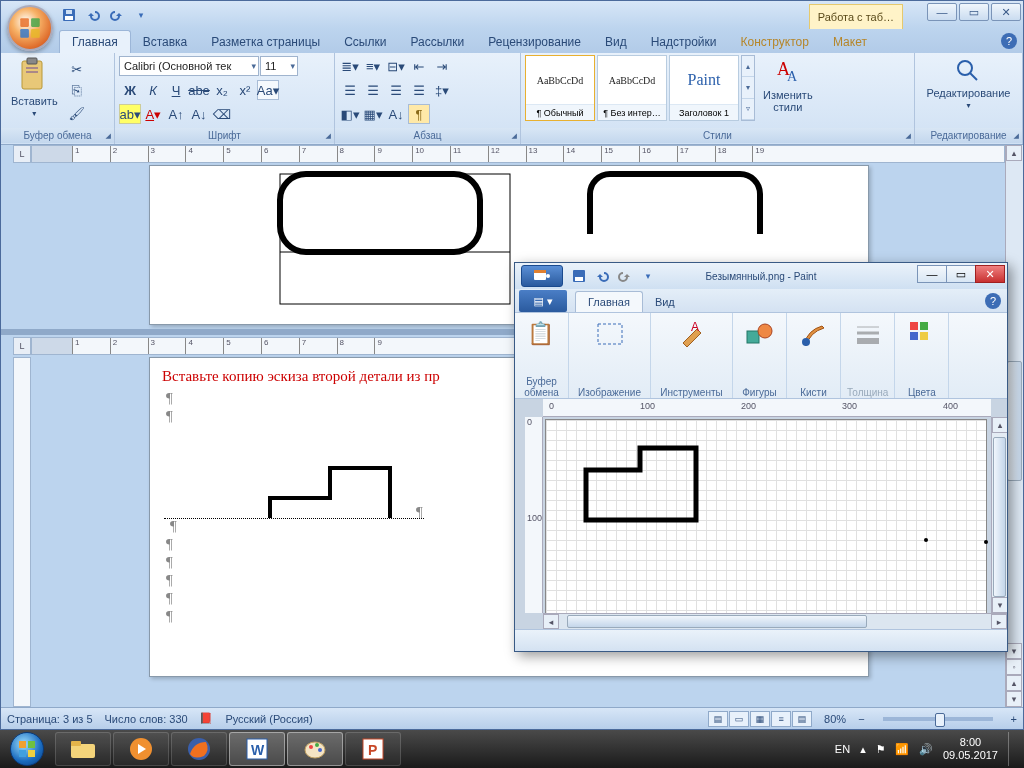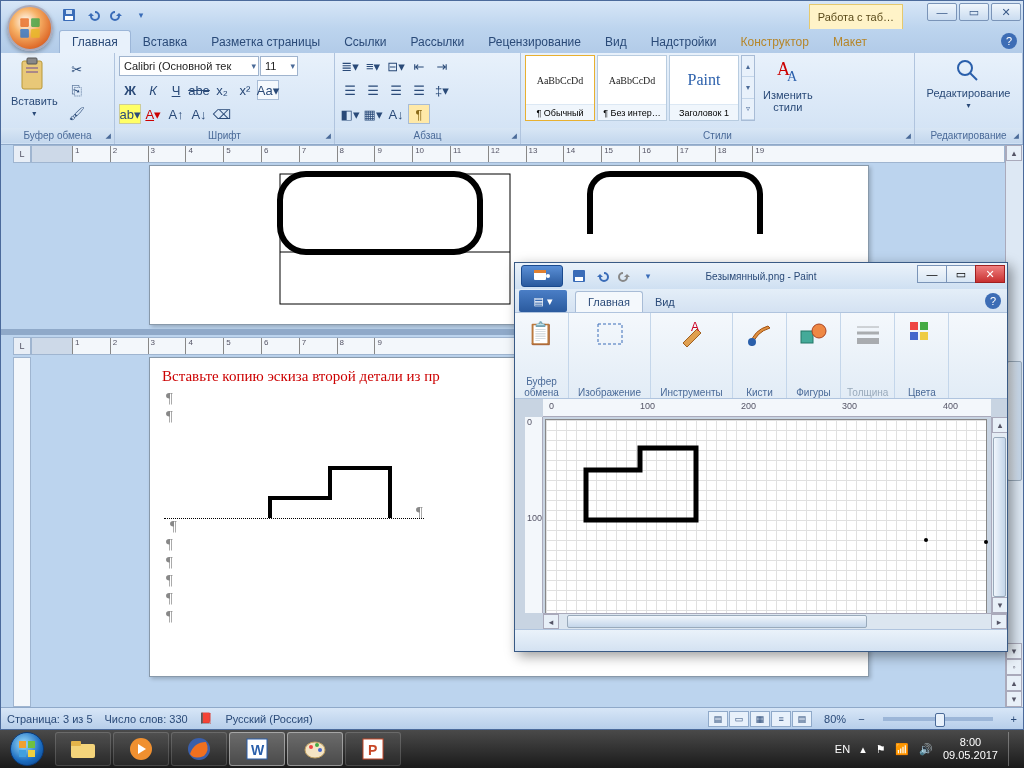--- a/index.html
+++ b/index.html
@@ -452,35 +452,35 @@
       <div class="pico">
           <svg width="30" height="30">
             <path d="M6 24 L20 10 l4 4 L10 28z" fill="#e0a050" stroke="#a06020"></path>
             <text x="14" y="12" font-size="12" fill="#c02">A</text>
           </svg>
         </div>
       <div class="pgroup-label">Инструменты</div>
     </div>
     <div class="pgroup">
       <div class="pico">
+          <svg width="30" height="26">
+            <rect x="2" y="10" width="12" height="12" fill="#4a9" stroke="#276"></rect>
+            <circle cx="20" cy="10" r="7" fill="#e84" stroke="#a42"></circle>
+          </svg>
+        </div>
+      <div class="pgroup-label">Фигуры</div>
+    </div>
+    <div class="pgroup">
+      <div class="pico">
           <svg width="32" height="32">
             <path d="M6 26 q4-14 18-18 l2 2 q-14 4-18 18z" fill="#e09040" stroke="#a05010"></path>
             <circle cx="8" cy="24" r="4" fill="#2a5fab"></circle>
           </svg>
         </div>
       <div class="pgroup-label">Кисти</div>
-    </div>
-    <div class="pgroup">
-      <div class="pico">
-          <svg width="30" height="26">
-            <rect x="2" y="10" width="12" height="12" fill="#4a9" stroke="#276"></rect>
-            <circle cx="20" cy="10" r="7" fill="#e84" stroke="#a42"></circle>
-          </svg>
-        </div>
-      <div class="pgroup-label">Фигуры</div>
     </div>
     <div class="pgroup">
       <div class="pico" style="opacity:.45">
           <svg width="30" height="26">
             <line x1="4" y1="6" x2="26" y2="6" stroke="#555" stroke-width="1"></line>
             <line x1="4" y1="12" x2="26" y2="12" stroke="#555" stroke-width="3"></line>
             <line x1="4" y1="20" x2="26" y2="20" stroke="#555" stroke-width="6"></line>
           </svg>
         </div>
       <div class="pgroup-label" style="color:#9ab">Толщина</div>

